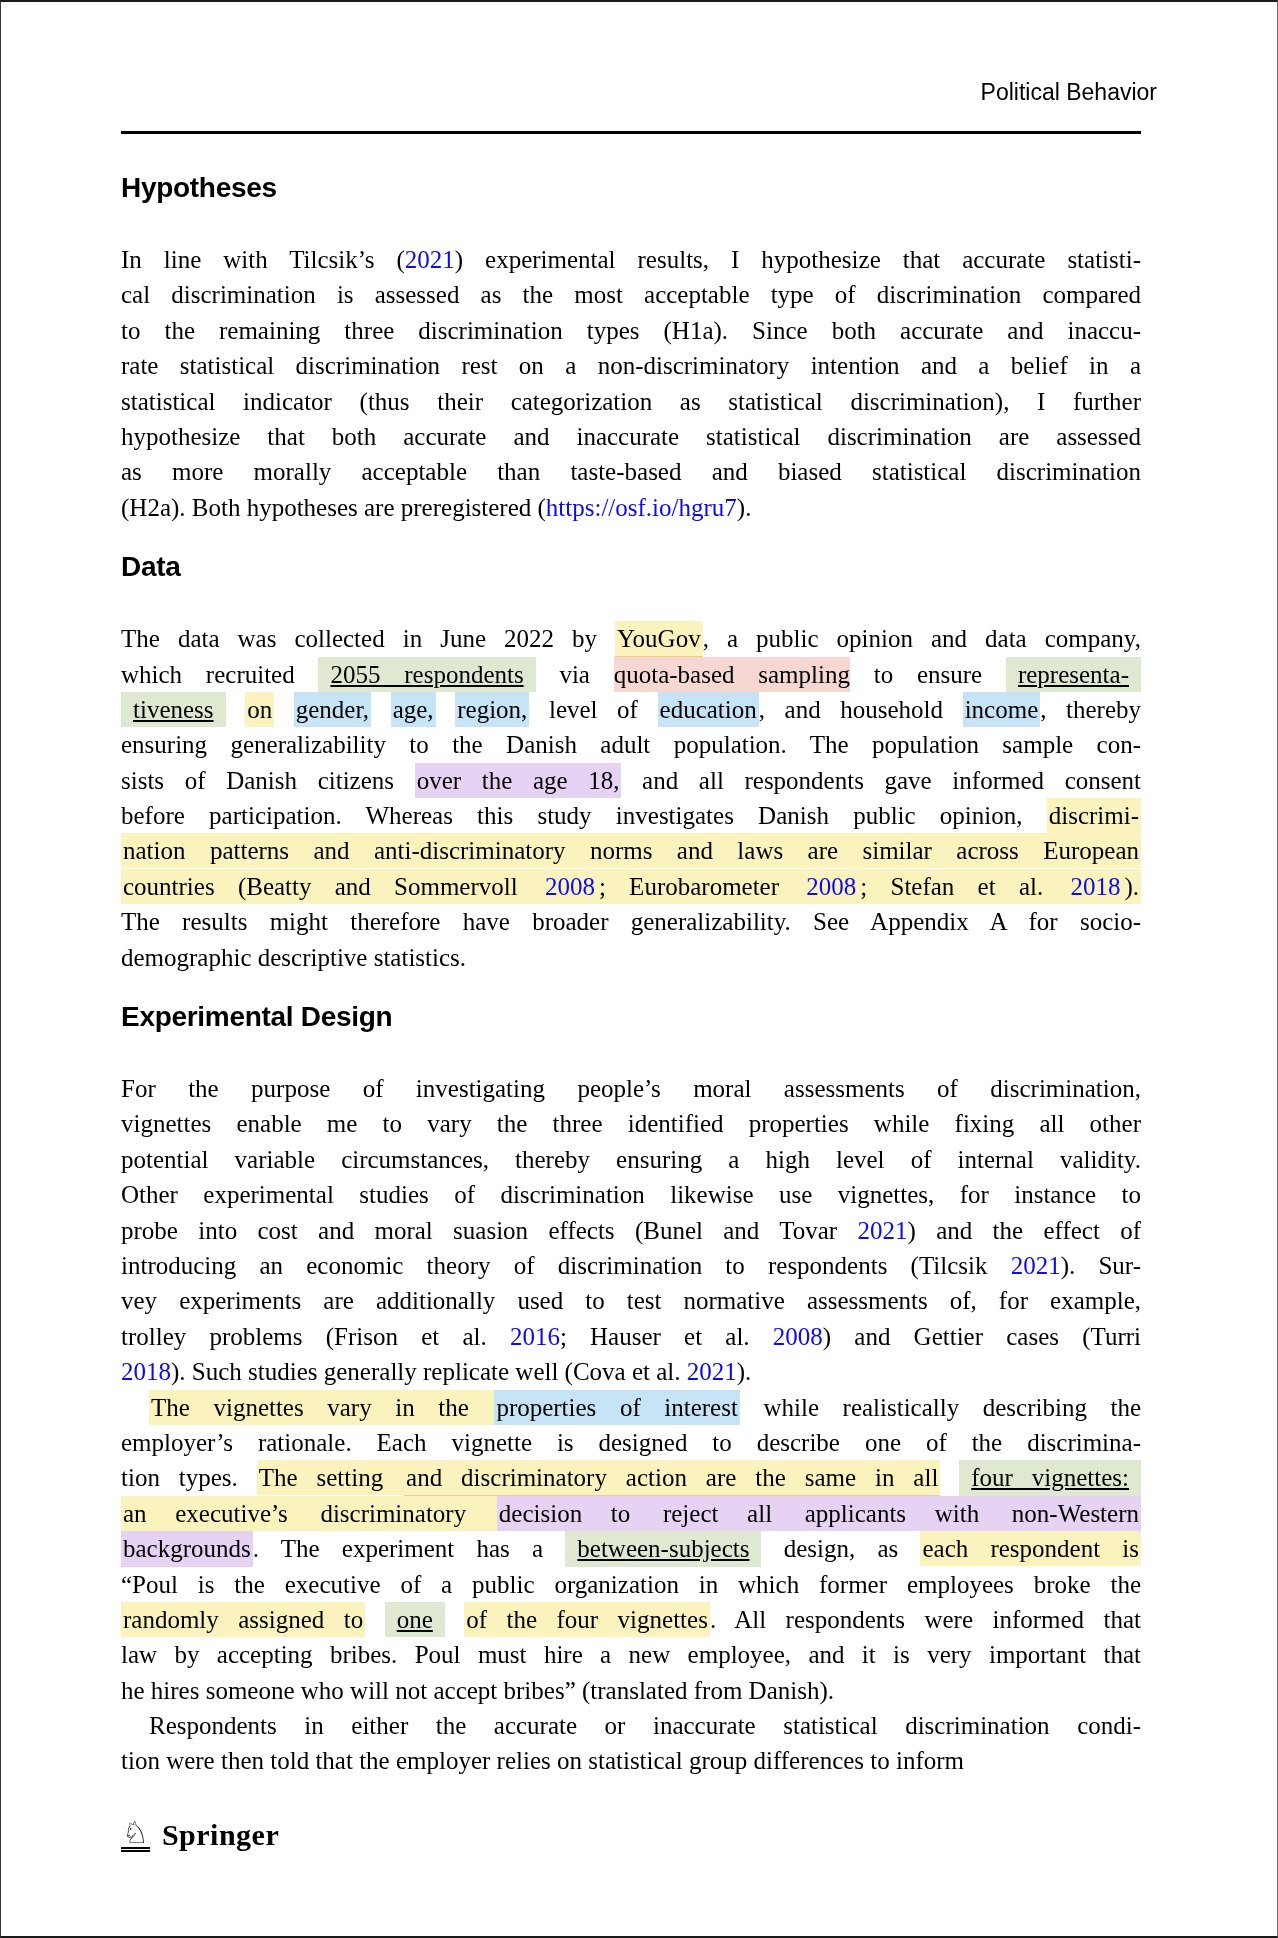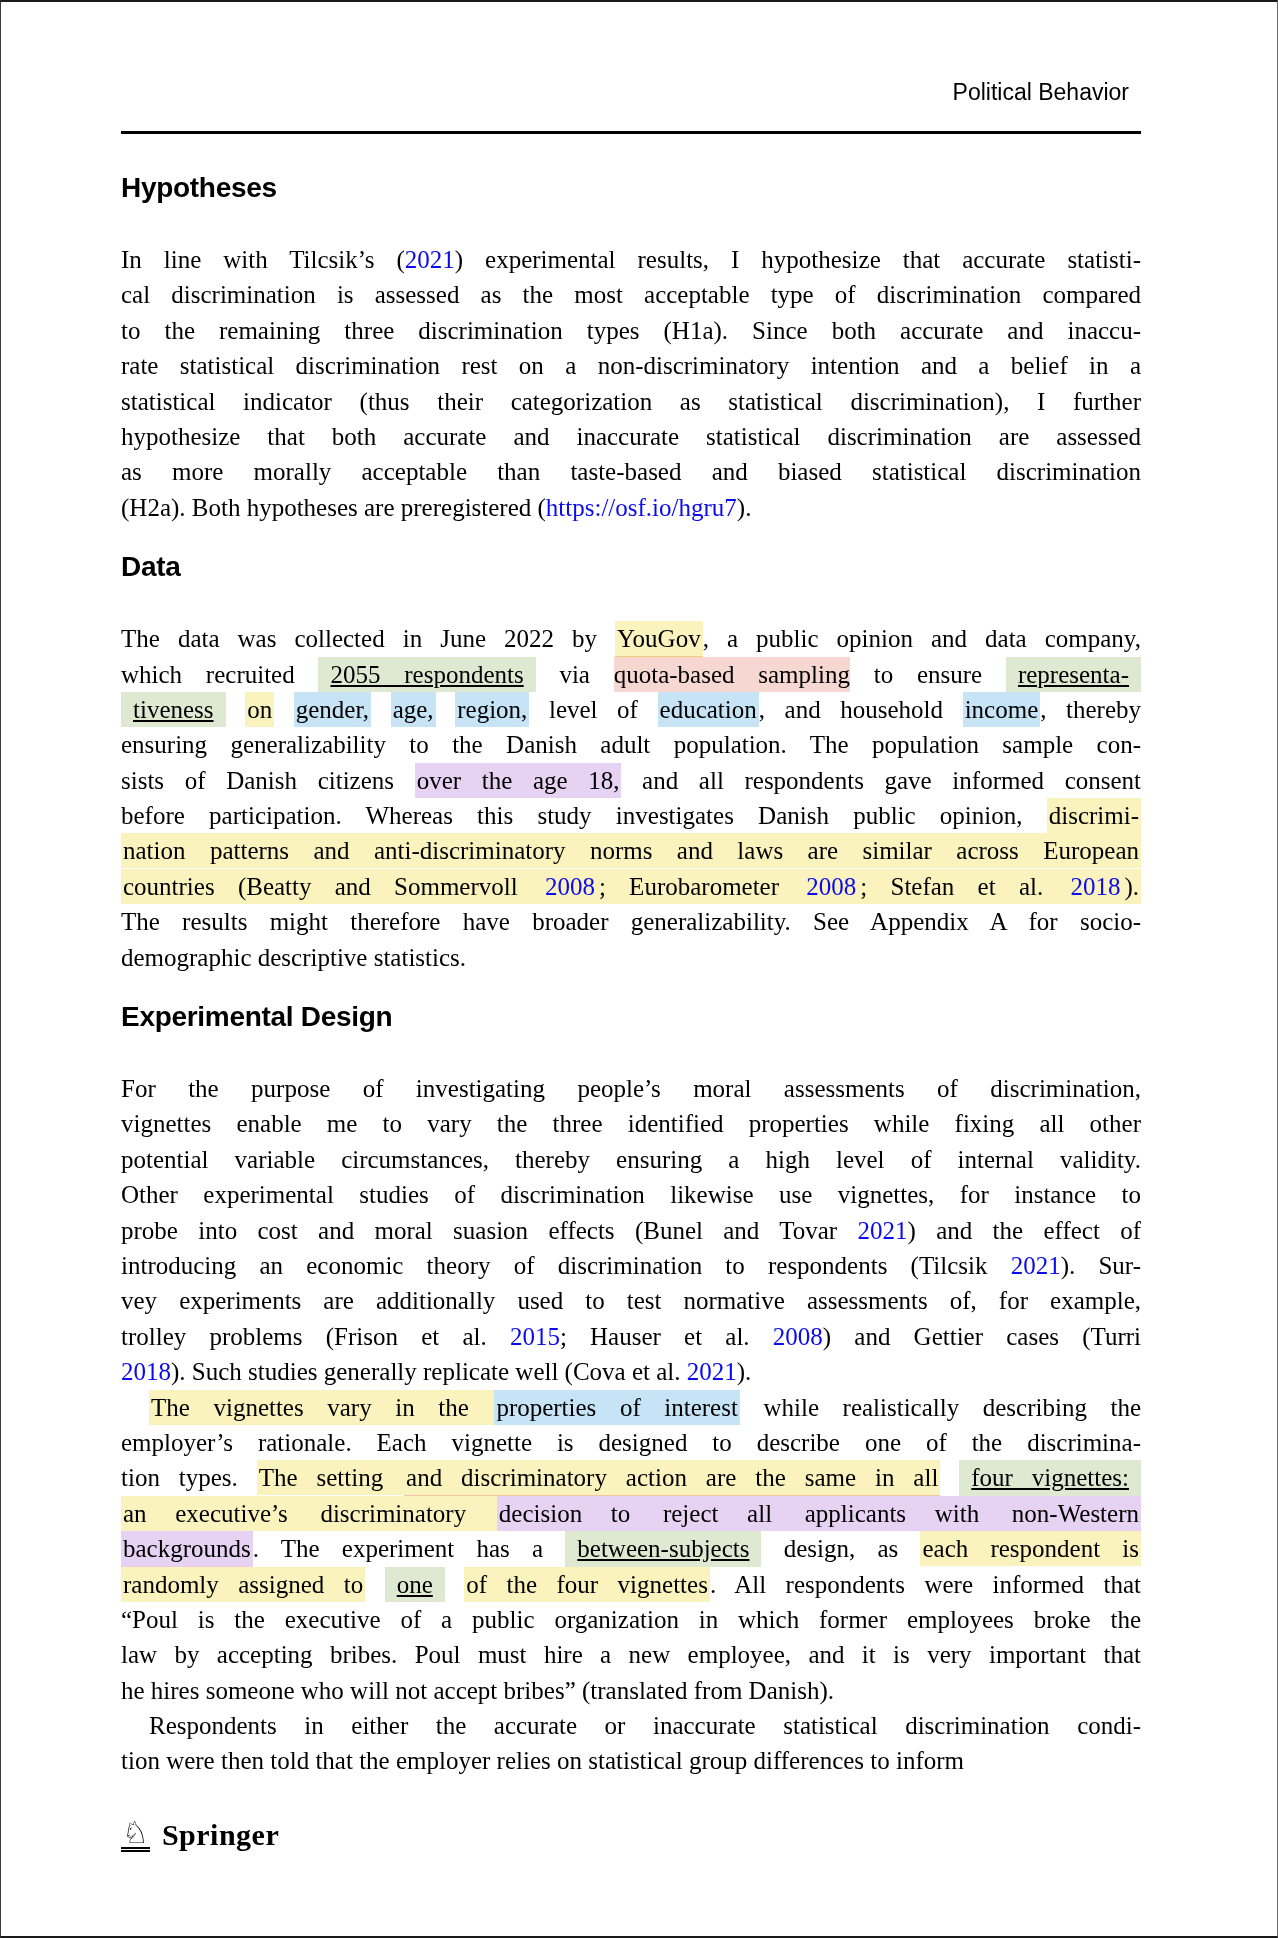--- a/index.html
+++ b/index.html
@@ -10,21 +10,21 @@
     border-top:2px solid #1a1a1a;
     border-left:1px solid #3a3a3a;
     border-right:1px solid #6a6a6a;
     border-bottom:2px solid #1a1a1a;
     box-sizing:border-box;
     font-family:"Liberation Serif", serif;
     color:#000;
     overflow:hidden;
   }
   .running-head{
-    position:absolute;top:76px;left:108px;width:1020px;
+    position:absolute;top:76px;left:136px;width:1020px;
     text-align:right;
     font-family:"Liberation Sans", sans-serif;
     font-size:23px;line-height:28px;color:#000;
   }
   .header-rule{
     position:absolute;top:129px;left:120px;width:1020px;height:3px;
     background:#000;
   }
   .article-body{
     position:absolute;top:168px;left:120px;width:1020px;
@@ -109,31 +109,31 @@
       </div>
       <h2 class="sec-heading">Experimental Design</h2>
       <div class="para">
         <div class="line"><span>For the purpose of investigating people’s moral assessments of discrimination,</span></div>
         <div class="line"><span>vignettes enable me to vary the three identified properties while fixing all other</span></div>
         <div class="line"><span>potential variable circumstances, thereby ensuring a high level of internal validity.</span></div>
         <div class="line"><span>Other experimental studies of discrimination likewise use vignettes, for instance to</span></div>
         <div class="line"><span>probe into cost and moral suasion effects (Bunel and Tovar </span><a class="link" href="#">2021</a><span>) and the effect of</span></div>
         <div class="line"><span>introducing an economic theory of discrimination to respondents (Tilcsik </span><a class="link" href="#">2021</a><span>). Sur-</span></div>
         <div class="line"><span>vey experiments are additionally used to test normative assessments of, for example,</span></div>
-        <div class="line"><span>trolley problems (Frison et al. </span><a class="link" href="#">2015</a><span>; Hauser et al. </span><a class="link" href="#">2008</a><span>) and Gettier cases (Turri</span></div>
+        <div class="line"><span>trolley problems (Frison et al. </span><a class="link" href="#">2016</a><span>; Hauser et al. </span><a class="link" href="#">2008</a><span>) and Gettier cases (Turri</span></div>
         <div class="line lastline"><a class="link" href="#">2018</a><span>). Such studies generally replicate well (Cova et al. </span><a class="link" href="#">2021</a><span>).</span></div>
       </div>
       <div class="para">
         <div class="line indent"><span class="hl-y">The vignettes vary in the </span><span class="hl-b">properties of interest</span><span> while realistically describing the</span></div>
         <div class="line"><span>employer’s rationale. Each vignette is designed to describe one of the discrimina-</span></div>
         <div class="line"><span>tion types. </span><span class="hl-y">The setting </span><span class="hl-y u-salmon">and discriminatory action are the same in all</span><span> </span><span class="hl-g">four vignettes:</span></div>
         <div class="line"><span class="hl-y u-pink">an executive’s</span><span class="hl-y"> discriminatory </span><span class="hl-v">decision to </span><span class="hl-v u-gray">reject all</span><span class="hl-v"> applicants with </span><span class="hl-v u-orange">non-Western</span></div>
         <div class="line"><span class="hl-v u-pink">backgrounds</span><span>. The experiment has a </span><span class="hl-g">between-subjects</span><span> design, as </span><span class="hl-y">each respondent is</span></div>
+        <div class="line"><span>“Poul is the executive of a public organization in which former employees broke the</span></div>
         <div class="line"><span class="hl-y">randomly assigned to</span><span> </span><span class="hl-g">one</span><span> </span><span class="hl-y">of the four vignettes</span><span>. All respondents were informed that</span></div>
-        <div class="line"><span>“Poul is the executive of a public organization in which former employees broke the</span></div>
         <div class="line"><span>law by accepting bribes. Poul must hire a new employee, and it is very important that</span></div>
         <div class="line lastline"><span>he hires someone who will not accept bribes” (translated from Danish).</span></div>
       </div>
       <div class="para">
         <div class="line indent"><span>Respondents in either the accurate or inaccurate statistical discrimination condi-</span></div>
         <div class="line lastline"><span>tion were then told that the employer relies on statistical group differences to inform</span></div>
       </div>
     </div>
 
   <div class="footer">

